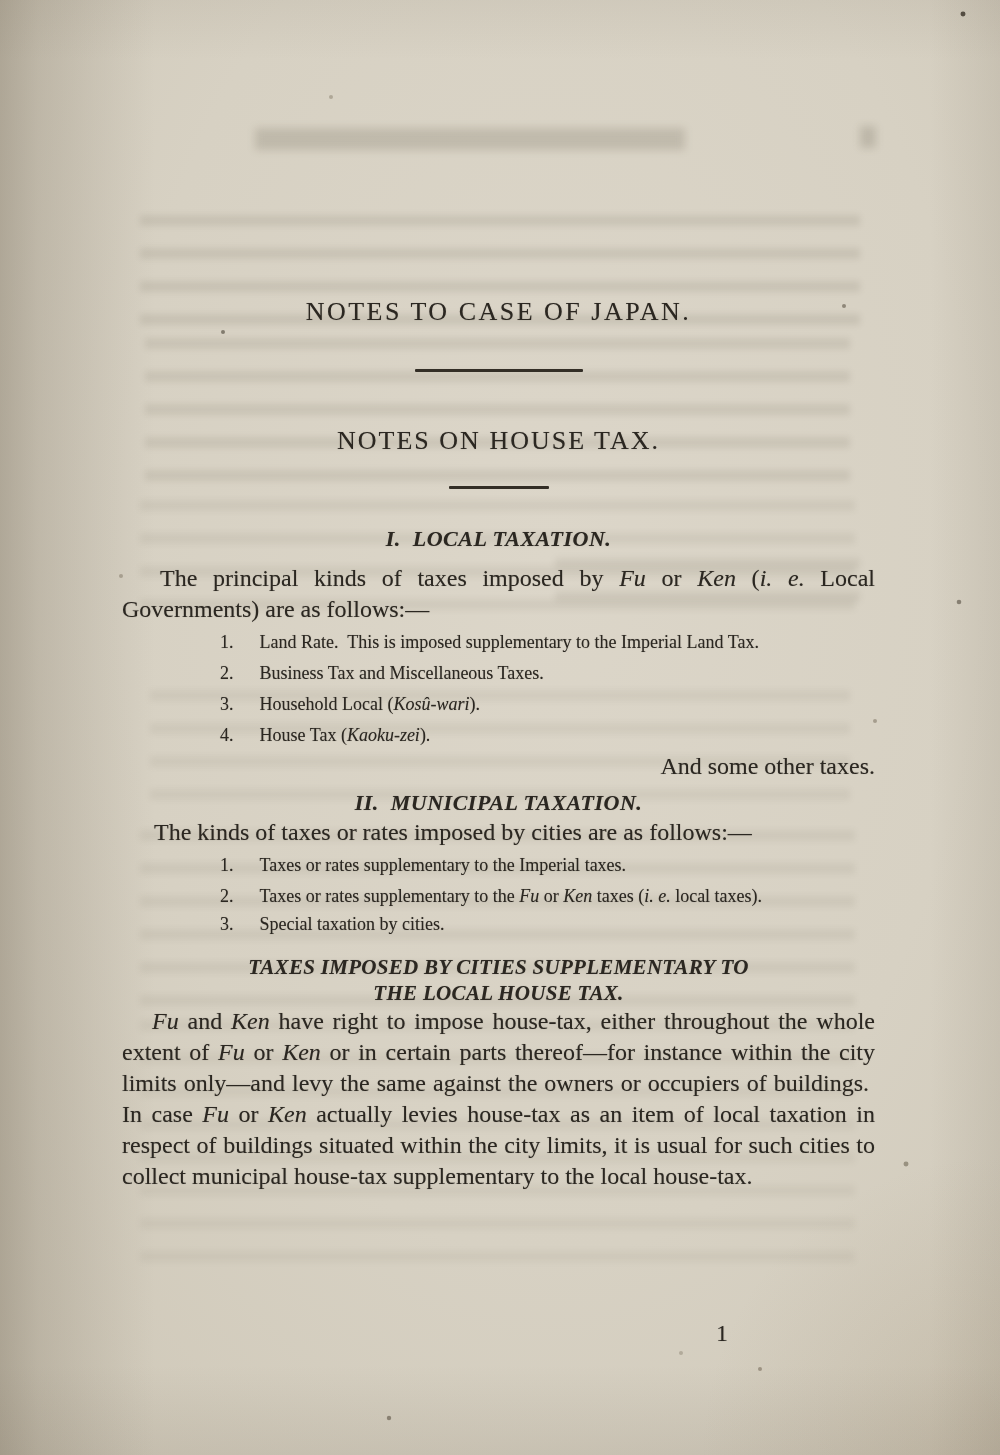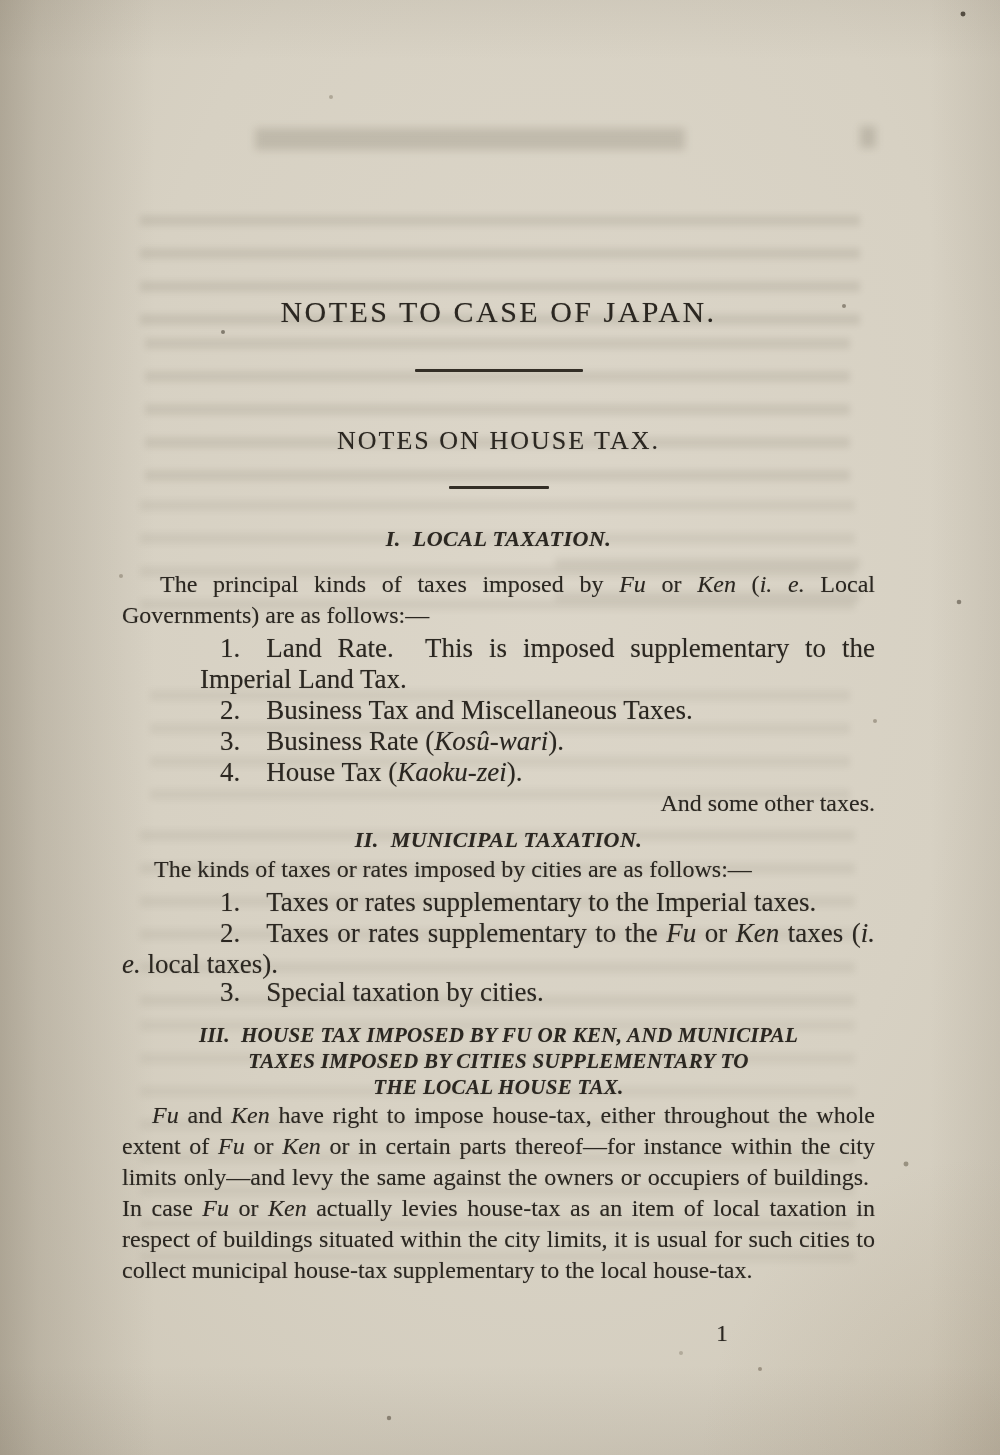--- a/index.html
+++ b/index.html
@@ -45,42 +45,42 @@
       680px 1352px 0 1px rgba(100,88,68,0.30),
       120px 575px 0 1px rgba(90,78,60,0.35);
   }
   .content{
     position:absolute;z-index:2;
     left:122px;top:0;width:753px;
     text-shadow:0 0 1px rgba(43,39,33,0.35);
   }
   .title{
     margin:294px 0 0;
-    font-size:30px;line-height:36px;font-weight:normal;
+    font-size:26px;line-height:36px;font-weight:normal;
     text-align:center;letter-spacing:2.5px;
   }
   .rule{height:3px;background:#332e26;border-radius:1px;}
   .rule-lg{width:168px;margin:39px auto 0;}
   .rule-sm{width:100px;margin:29px auto 0;}
   .subtitle{
     margin:53px 0 4px;
     font-size:26px;line-height:32px;font-weight:normal;
     text-align:center;letter-spacing:2px;
   }
   .sec-heading{
     font-size:22px;line-height:28px;font-weight:bold;
     text-align:center;letter-spacing:0.5px;margin:0;font-style:italic;
   }
   .sec1{margin-top:36px;}
   .sec2{margin-top:7px;}
   .sec3{margin-top:14px;font-size:21px;line-height:26px;text-align:center;font-weight:bold;letter-spacing:0.3px;}
   .body-text{font-size:24px;line-height:31px;text-align:justify;margin:0;}
-  .intro1{margin-top:16px;text-indent:38px;}
+  .intro1{margin-top:10px;text-indent:38px;}
   .intro2{margin-top:0;text-indent:32px;}
-  .li{font-size:27px;line-height:31px;text-align:justify;}
+  .li{font-size:18px;line-height:31px;text-align:justify;}
   .li-hang{padding-left:78px;text-indent:20px;}
   .li-flush{padding-left:0;text-indent:98px;}
   .li-m2{margin-top:2px;}
   .li-m0{margin-top:0;}
   .li-mneg{margin-top:-3px;}
   .num{margin-right:26px;}
   .tail{padding-left:78px;font-size:24px;line-height:31px;margin:0;text-align:right;}
   .para-final{text-indent:30px;}
   .it{font-style:italic;}
   .page-num{
@@ -111,33 +111,32 @@
     <div class="rule rule-lg"></div>
 
     <h2 class="subtitle">NOTES ON HOUSE TAX.</h2>
     <div class="rule rule-sm"></div>
 
     <h3 class="sec-heading sec1">I.&nbsp; LOCAL TAXATION.</h3>
     <p class="body-text intro1"><span>The principal kinds of taxes imposed by </span><span class="it">Fu</span><span> or </span><span class="it">Ken</span><span> (</span><span class="it">i. e.</span><span> Local Governments) are as follows:—</span></p>
 
     <div class="li li-hang li-m2"><span class="num">1.</span><span><span>Land Rate.&nbsp; This is imposed supplementary to the Imperial Land Tax.</span></span></div>
     <div class="li li-hang li-m0"><span class="num">2.</span><span><span>Business Tax and Miscellaneous Taxes.</span></span></div>
-    <div class="li li-hang li-m0"><span class="num">3.</span><span><span>Business Rate (</span><span class="it">Kosû-wari</span><span>).</span></span></div>
+    <div class="li li-hang li-m0"><span class="num">3.</span><span><span>Household Local (</span><span class="it">Kosû-wari</span><span>).</span></span></div>
     <div class="li li-hang li-m0"><span class="num">4.</span><span><span>House Tax (</span><span class="it">Kaoku-zei</span><span>).</span></span></div>
     <p class="tail">And some other taxes.</p>
 
     <h3 class="sec-heading sec2">II.&nbsp; MUNICIPAL TAXATION.</h3>
     <p class="body-text intro2"><span>The kinds of taxes or rates imposed by cities are as follows:—</span></p>
 
     <div class="li li-hang li-m2"><span class="num">1.</span><span><span>Taxes or rates supplementary to the Imperial taxes.</span></span></div>
     <div class="li li-flush li-m0"><span class="num">2.</span><span><span>Taxes or rates supplementary to the </span><span class="it">Fu</span><span> or </span><span class="it">Ken</span><span> taxes (</span><span class="it">i. e.</span><span> local taxes).</span></span></div>
     <div class="li li-hang li-mneg"><span class="num">3.</span><span><span>Special taxation by cities.</span></span></div>
 
     <div class="sec-heading sec3">
-      <div>III.&nbsp; HOUSE TAX IMPOSED BY FU OR KEN, AND MUNICIPAL</div>
       <div>TAXES IMPOSED BY CITIES SUPPLEMENTARY TO</div>
       <div>THE LOCAL HOUSE TAX.</div>
     </div>
     <p class="body-text para-final"><span class="it">Fu</span><span> and </span><span class="it">Ken</span><span> have right to impose house-tax, either throughout the whole extent of </span><span class="it">Fu</span><span> or </span><span class="it">Ken</span><span> or in certain parts thereof—for instance within the city limits only—and levy the same against the owners or occupiers of buildings.&nbsp; In case </span><span class="it">Fu</span><span> or </span><span class="it">Ken</span><span> actually levies house-tax as an item of local taxation in respect of buildings situated within the city limits, it is usual for such cities to collect municipal house-tax supplementary to the local house-tax.</span></p>
 
   </div>
 
   <div class="page-num">1</div>
 
 </div>

